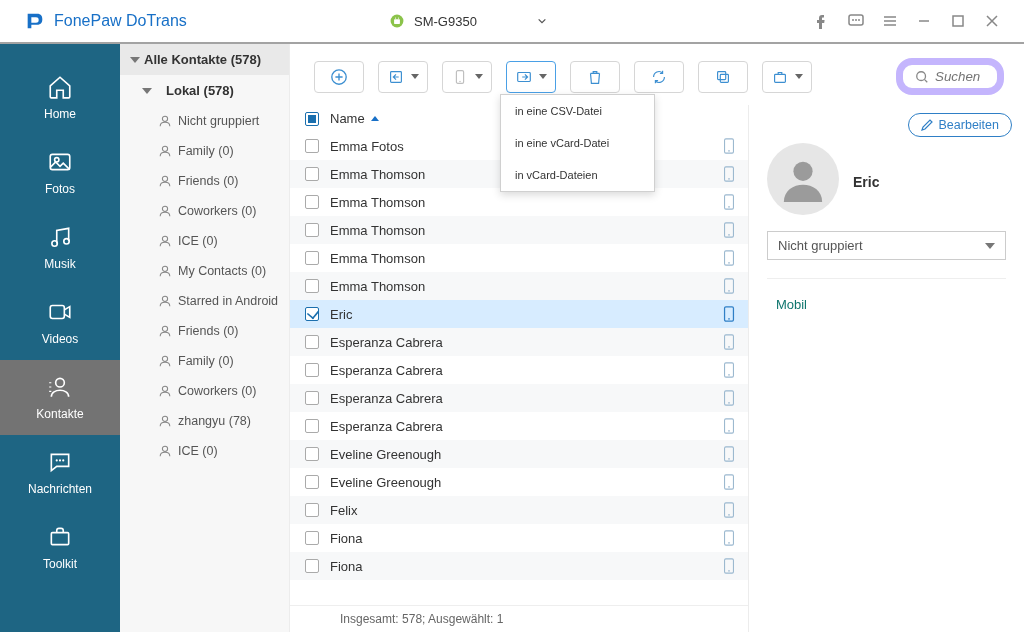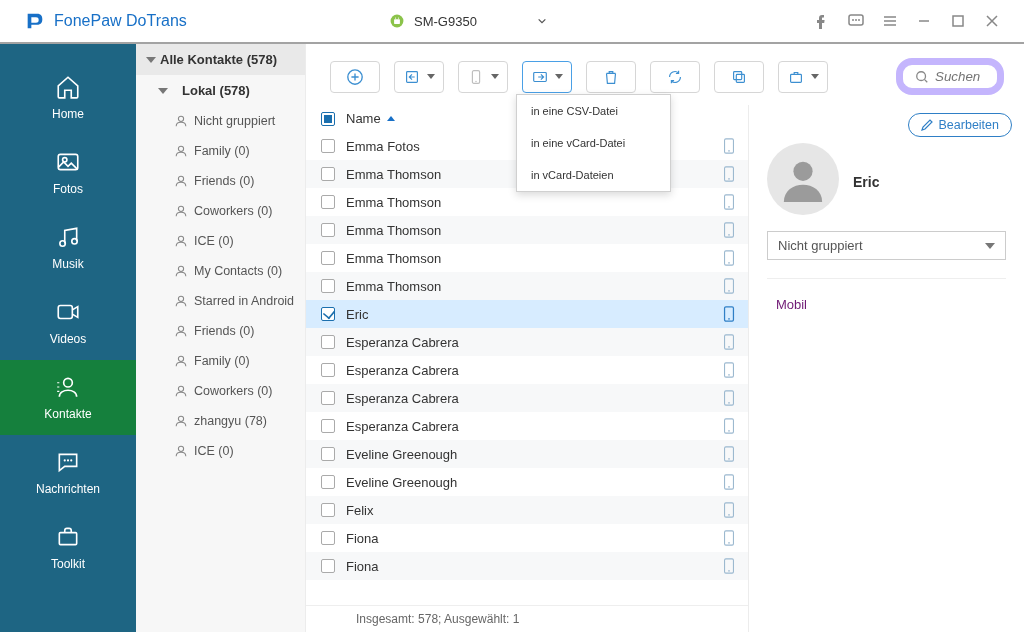--- a/index.html
+++ b/index.html
@@ -14,23 +14,23 @@
 .android-badge { width: 14px; height: 14px; }
 .device-name { font-size: 13px; color: #333; }
 .chevron-down { width: 10px; height: 10px; margin-left: 50px; }
 .winbtns { margin-left: auto; display: flex; align-items: center; gap: 18px; padding-right: 24px; }
 .winbtn svg { width: 16px; height: 16px; display: block; }
 
 
 .main { display: flex; height: calc(632px - 44px); }
 
 
-.navbar { width: 136px; background: #1e6583; padding-top: 16px; }
+.navbar { width: 120px; background: #1e6583; padding-top: 16px; }
 .nav-item { display: flex; flex-direction: column; align-items: center; gap: 4px; padding: 14px 0; color: #fff; cursor: pointer; }
-.nav-item.active { background: #15803d; }
+.nav-item.active { background: #737373; }
 .nav-icon svg { width: 26px; height: 26px; stroke: #fff; fill: none; stroke-width: 1.5; }
 .nav-label { font-size: 12px; }
 
 
 .tree { width: 170px; background: #f7f7f7; border-right: 1px solid #ececec; overflow: hidden; }
 .tree-header { background: #e9e9e9; padding: 8px 10px; font-weight: bold; font-size: 13px; color: #333; display: flex; align-items: center; gap: 4px; }
 .tree-sub { padding: 8px 0 8px 22px; font-weight: bold; font-size: 13px; display: flex; align-items: center; gap: 14px; }
 .tree-node { padding: 8px 0 8px 38px; font-size: 12.5px; color: #555; display: flex; align-items: center; gap: 6px; cursor: pointer; white-space: nowrap; overflow: hidden; }
 .tri { width: 0; height: 0; border-left: 5px solid transparent; border-right: 5px solid transparent; border-top: 6px solid #777; display:inline-block; }
 .contact-mini { width: 14px; height: 14px; }
@@ -81,21 +81,21 @@
 .detail { width: 275px; padding: 14px 18px 0 18px; position: relative; }
 .edit-btn { position:absolute; top:8px; right:12px; border:1.5px solid #2f7fc6; color:#2f7fc6; background:#fff; border-radius:16px; padding:4px 12px; font-size:12.5px; display:inline-flex; align-items:center; gap:6px; cursor:pointer;}
 .edit-btn svg { width:12px; height:12px; }
 .avatar { width:72px; height:72px; border-radius:50%; background:#e6e6e6; display:flex; align-items:center; justify-content:center; margin-top:24px; }
 .avatar svg { width:46px; height:46px; fill:#9b9b9b; }
 .detail-header { display:flex; align-items:center; gap:14px; }
 .contact-name { font-size:14px; font-weight:bold; color:#333; margin-top:30px; }
 .group-select { margin-top:16px; border:1px solid #ccc; padding:6px 10px; font-size:13px; color:#555; display:flex; align-items:center; justify-content:space-between; cursor:pointer; }
 .divider { height:1px; background:#eee; margin:18px 0; }
 .field-row { display:flex; gap:16px; font-size:13px; color:#333; }
-.field-label { color:#701a75; width:40px; text-align:right; }
+.field-label { color:#0f766e; width:40px; text-align:right; }
 </style>
 </head>
 <body>
 
 <div class="titlebar">
   <div class="logo-wrap">
     <svg class="logo-mark" viewBox="0 0 24 24">
         <path fill="#1870c7" d="M4 4h10c5 0 6 3 6 6s-1 6-6 6h-6v4H4V4zm4 4v6h5c2.5 0 3-1.5 3-3s-.5-3-3-3H8z"></path>
       </svg>
     <span class="app-title">FonePaw DoTrans</span>

